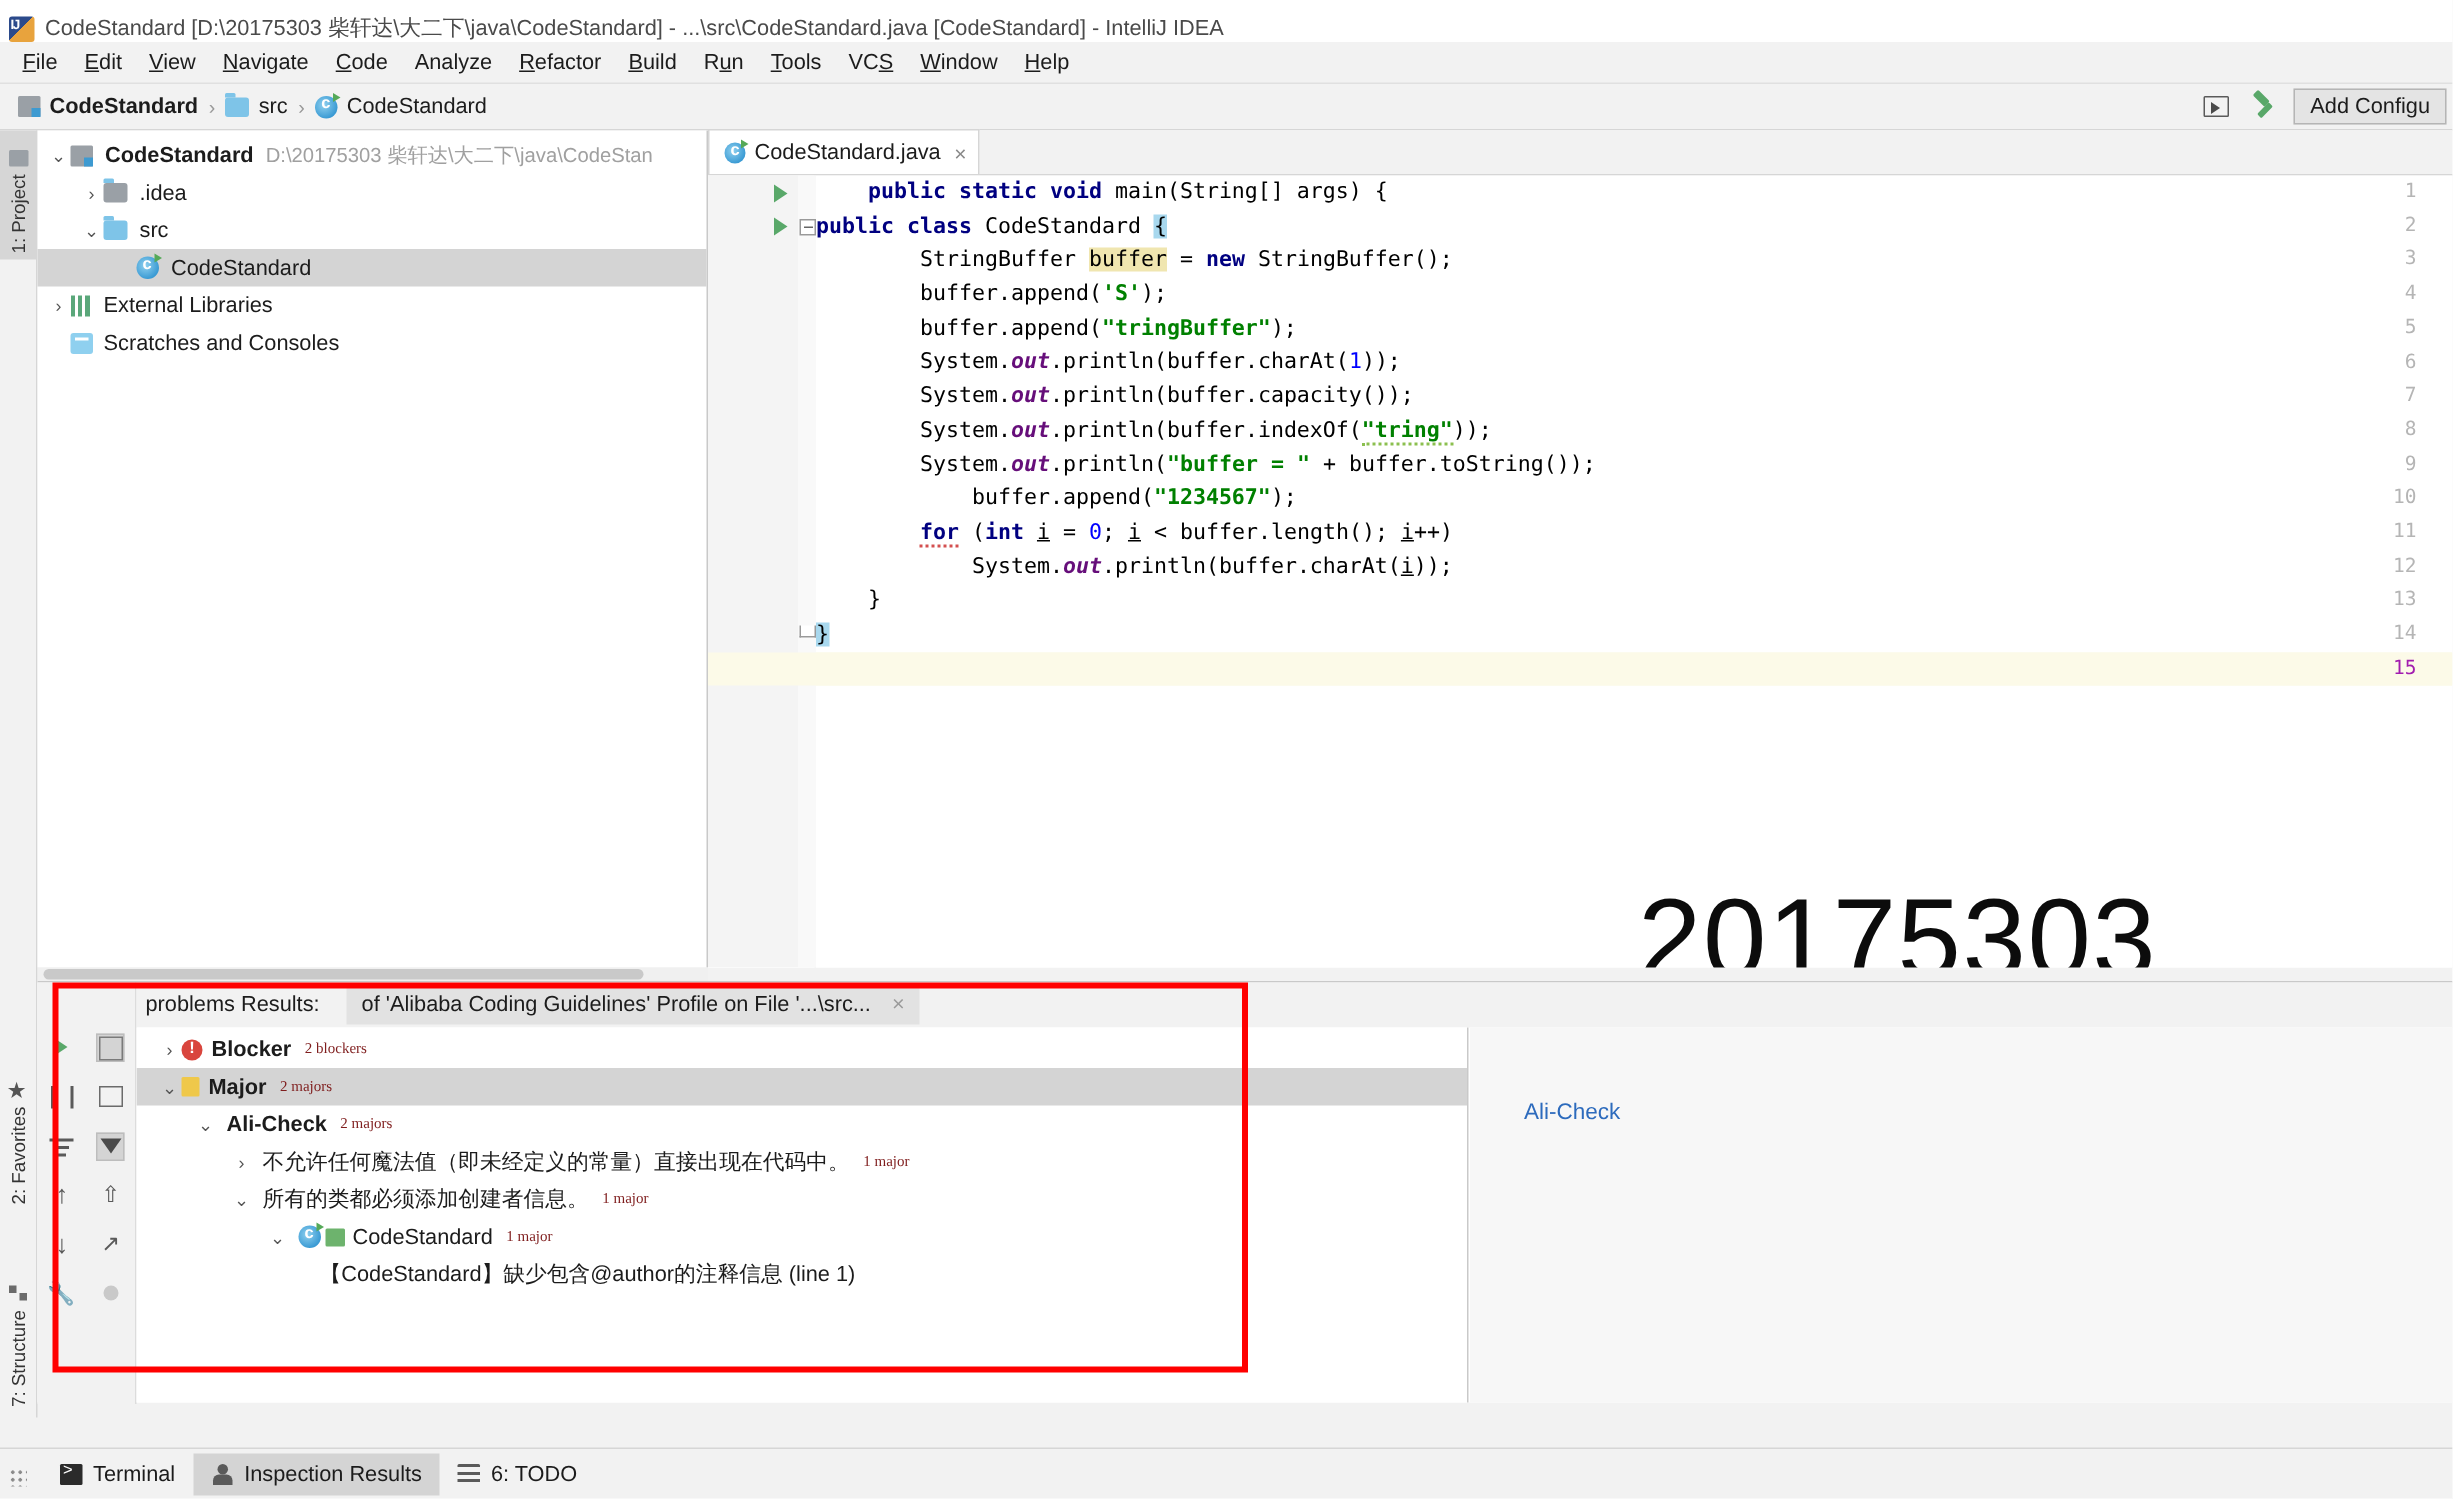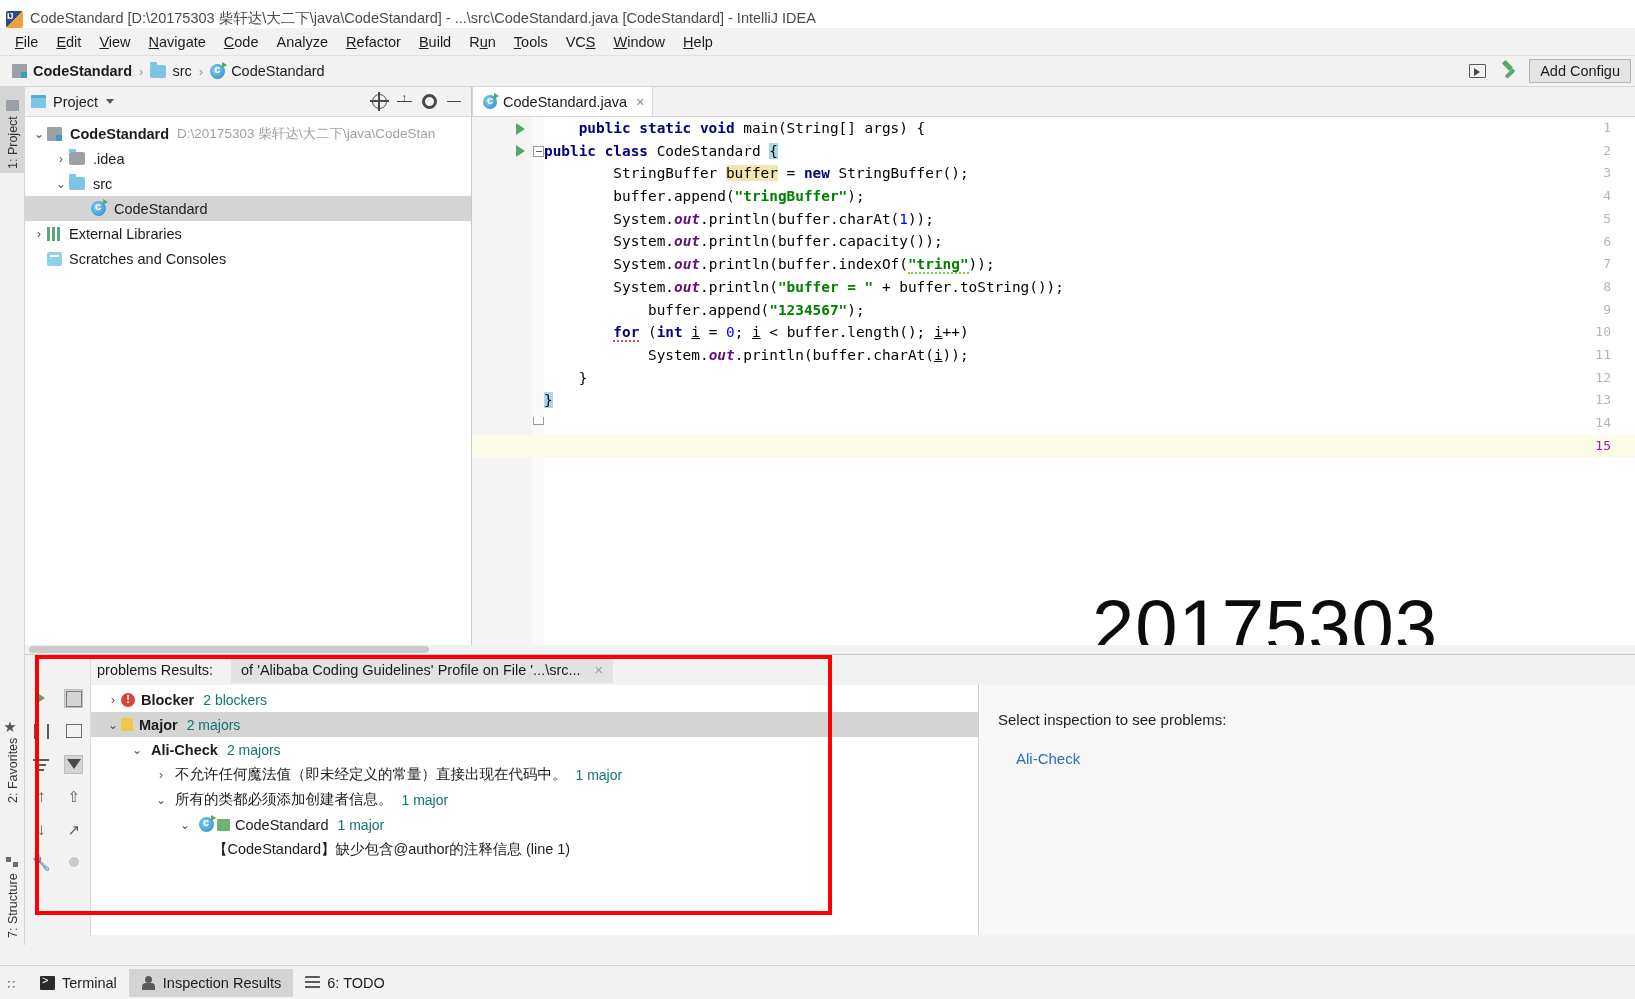--- a/index.html
+++ b/index.html
@@ -353,21 +353,21 @@
   .insp-chip .x { margin-left: 14px; color: #9a9a9a; }
 
   .insp-tree {
     position: absolute; left: 66px; top: 30px; width: 888px; bottom: 0;
     background: #ffffff; border-right: 1px solid #c9c9c9;
     font-size: 14.5px; color: #1c1c1c; padding-top: 2px;
     overflow: hidden;
   }
   .irow { display: flex; align-items: center; height: 25px; white-space: nowrap; }
   .irow.sel { background: #d4d4d4; }
-  .icount { color: #0f766e; margin-left: 9px; font-size: 14px; }
+  .icount { color: #7f1d1d; margin-left: 9px; font-size: 10px; font-family: Liberation Serif, serif; }
   .ibold { font-weight: bold; }
   .ico-blocker {
     width: 14px; height: 14px; border-radius: 50%; background: #d9453d;
     color: #fff; font-size: 11px; font-weight: bold; text-align: center;
     line-height: 13px; margin-right: 6px; flex: 0 0 auto;
   }
   .ico-major {
     width: 12px; height: 13px; background: #efc84a; margin-right: 6px; flex: 0 0 auto;
     border-radius: 1px;
   }
@@ -488,31 +488,20 @@
       <span>2: Favorites</span>
       <span class="vtab-icon star">★</span>
     </div>
     <div class="vtab" style="top:740px;height:115px;">
       <span>7: Structure</span>
       <span class="vtab-icon struct"></span>
     </div>
   </div>
 
   <div class="projpanel">
-    <div class="projheader">
-      <span class="ph-icon"></span>
-      <span class="ph-title">Project</span>
-      <span class="caret-down"></span>
-      <div class="ph-right">
-        <span class="ico-target"></span>
-        <span class="ico-collapse"></span>
-        <span class="ico-gear"></span>
-        <span class="ico-minus"></span>
-      </div>
-    </div>
 
     <div class="tree">
       <div class="trow">
         <span class="arrow">⌄</span>
         <span class="ico-module"></span>
         <span class="tlabel bold">CodeStandard</span>
         <span class="tpath">D:\20175303 柴轩达\大二下\java\CodeStan</span>
       </div>
       <div class="trow">
         <span class="indent" style="width:22px"></span>
@@ -585,20 +574,21 @@
       <div class="foldmark end" style="top:300px"></div>
 
       <div style="position:absolute;left:72px;right:0;top:317.8px;height:22.7px;background:#fcfae8;"></div>
       <div style="position:absolute;left:0;right:0;top:317.8px;height:22.7px;background:#fcfae8;z-index:0;"></div>
       <div class="ln cur" style="top:317.8px;z-index:2">15</div>
 
       <div class="codearea">
         <div class="cline">    <span class="k">public static void</span> main(String[] args) {</div>
         <div class="cline"><span class="k">public class</span> CodeStandard <span class="brc">{</span></div>
         <div class="cline">        StringBuffer <span class="hl">buffer</span> = <span class="k">new</span> StringBuffer();</div>
+        <div class="cline">        buffer.append(<span class="s">'S'</span>);</div>
         <div class="cline">        buffer.append(<span class="s">"tringBuffer"</span>);</div>
         <div class="cline">        System.<span class="f">out</span>.println(buffer.charAt(<span class="n">1</span>));</div>
         <div class="cline">        System.<span class="f">out</span>.println(buffer.capacity());</div>
         <div class="cline">        System.<span class="f">out</span>.println(buffer.indexOf(<span class="s warn">"tring"</span>));</div>
         <div class="cline">        System.<span class="f">out</span>.println(<span class="s">"buffer = "</span> + buffer.toString());</div>
         <div class="cline">            buffer.append(<span class="s">"1234567"</span>);</div>
         <div class="cline">        <span class="k err">for</span> (<span class="k">int</span> <span style="text-decoration:underline">i</span> = <span class="n">0</span>; <span style="text-decoration:underline">i</span> &lt; buffer.length(); <span style="text-decoration:underline">i</span>++)</div>
         <div class="cline">            System.<span class="f">out</span>.println(buffer.charAt(<span style="text-decoration:underline">i</span>));</div>
         <div class="cline">    }</div>
         <div class="cline"><span class="brc">}</span></div>
@@ -704,21 +694,20 @@
         <span>CodeStandard</span>
         <span class="icount">1 major</span>
       </div>
 
       <div class="irow" style="padding-left:122px">
         <span>【CodeStandard】缺少包含@author的注释信息 (line 1)</span>
       </div>
     </div>
 
     <div class="insp-detail">
-      <div class="detail-title">Select inspection to see problems:</div>
       <div class="detail-link">Ali-Check</div>
     </div>
   </div>
 
   <div class="redbox"></div>
 
   <div class="statusbar">
     <div class="sb-grip"></div>
     <div class="sb-item">
       <span class="sb-ico term"></span>

